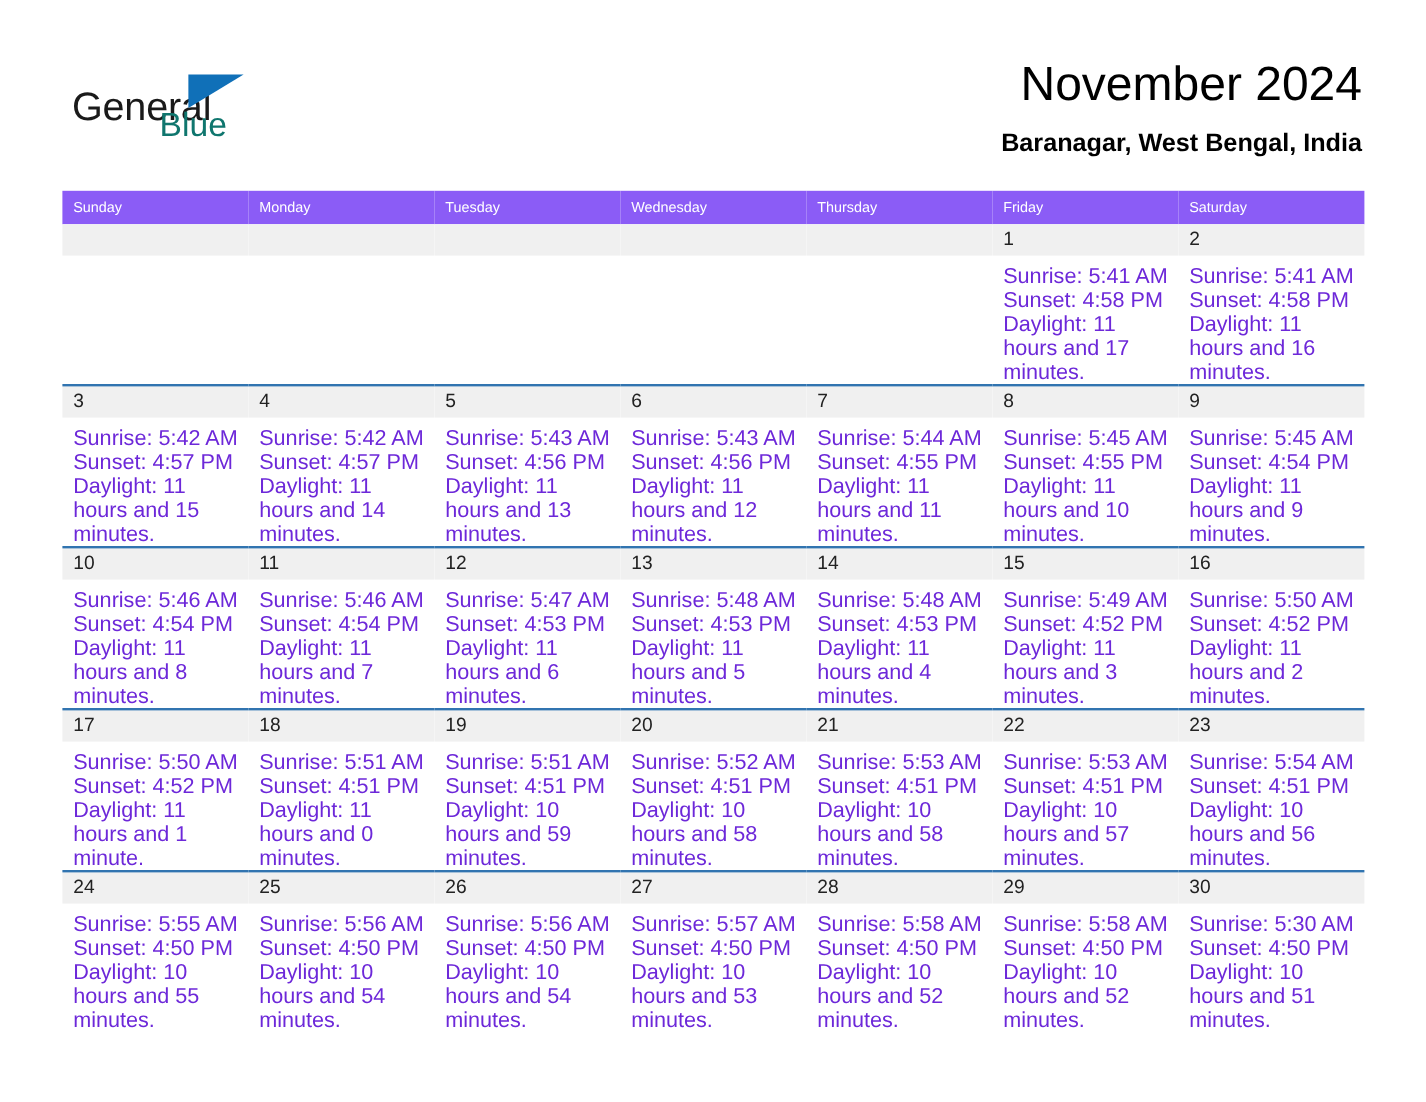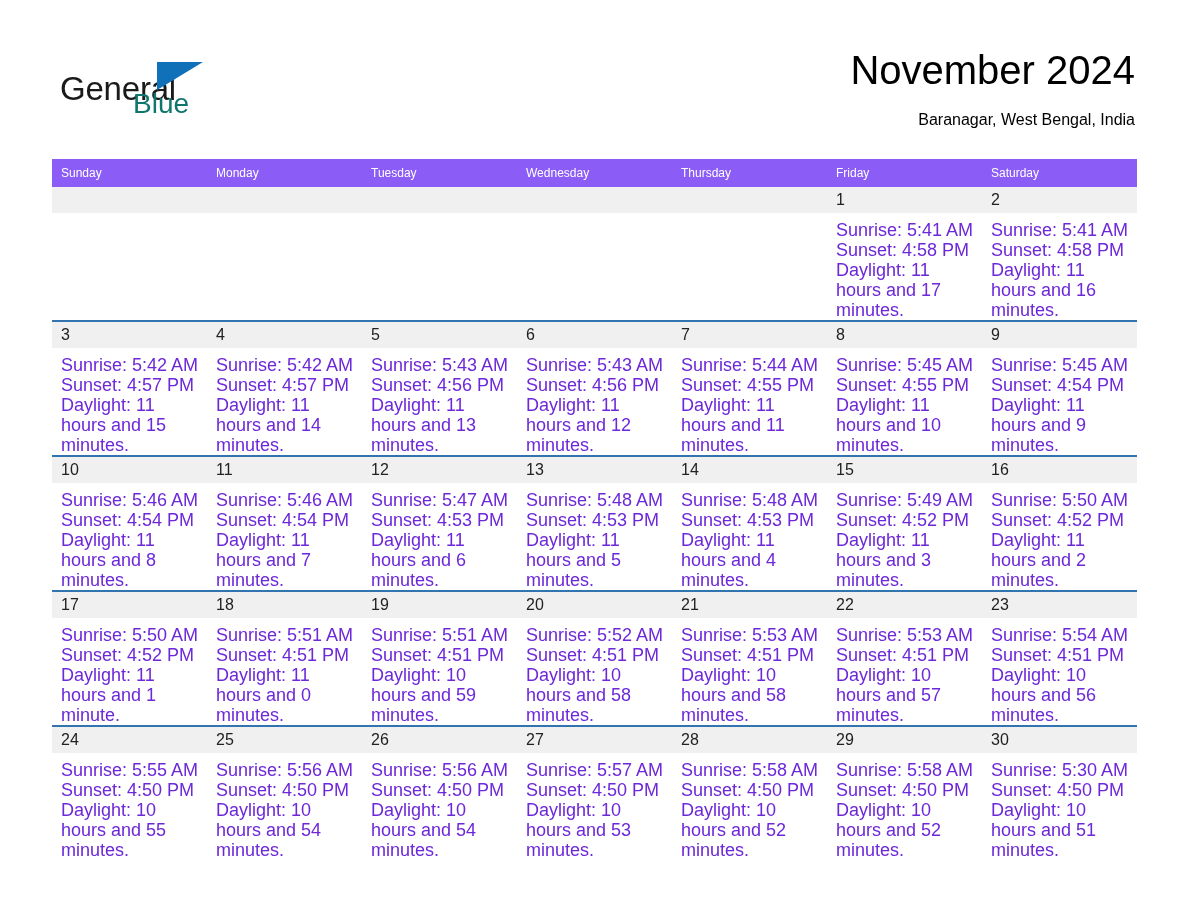--- a/index.html
+++ b/index.html
@@ -75,22 +75,22 @@
     text-align: right;
   }
   .cal-title {
     font-size: 40px;
     font-weight: normal;
     color: #000;
     line-height: 48px;
     white-space: nowrap;
   }
   .cal-subtitle {
-    font-size: 16px;
-    font-weight: normal;
+    font-size: 21px;
+    font-weight: bold;
     color: #000;
     line-height: 32px;
     margin-top: 10px;
     white-space: nowrap;
   }
 
   
   .calendar {
     position: absolute;
     left: 52px;

